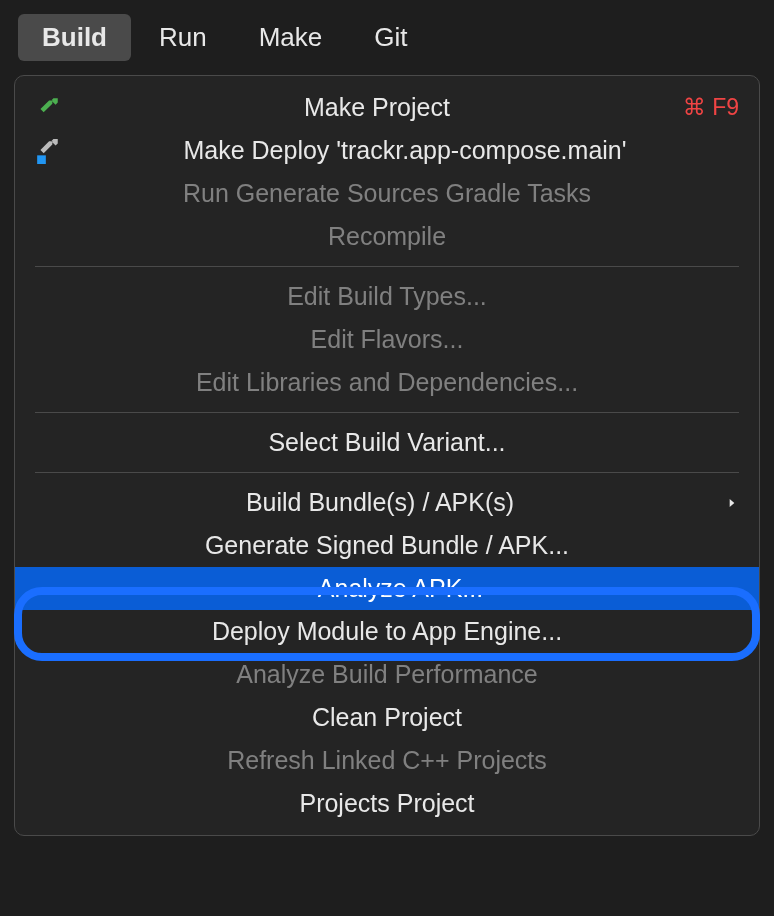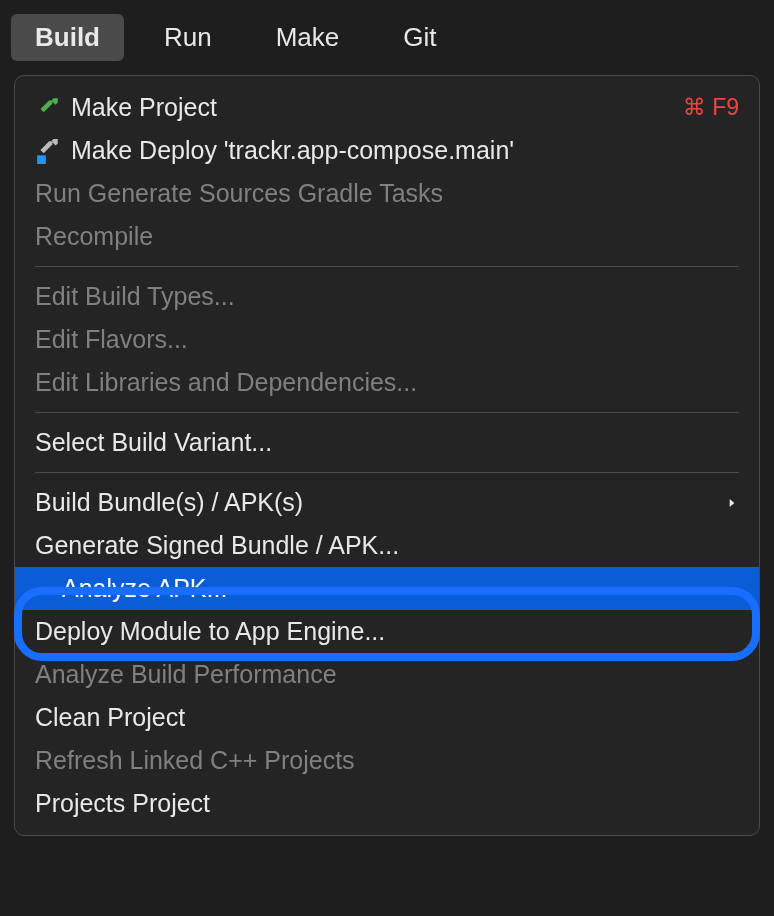--- a/index.html
+++ b/index.html
@@ -10,22 +10,22 @@
     body {
       background: #1e1e1e;
       font-family: -apple-system, BlinkMacSystemFont, "Segoe UI", sans-serif;
       width: 774px;
       height: 916px;
       overflow: hidden;
     }
     .menubar {
       display: flex;
       align-items: flex-start;
-      padding: 14px 11px;
-      gap: 16px;
+      padding: 14px 18px;
+      gap: 4px;
     }
     .menubar-item {
       color: #e8e8e8;
       font-size: 26px;
       padding: 8px 24px;
       cursor: pointer;
       border-radius: 6px;
     }
     .menubar-item.active {
       background: #4a4a4a;
@@ -103,21 +103,21 @@
 </head>
 <body>
 
 <div class="menubar">
   <div class="menubar-item active">Build</div>
   <div class="menubar-item">Run</div>
   <div class="menubar-item">Make</div>
   <div class="menubar-item">Git</div>
 </div>
 
-<div class="dropdown" style="position:relative;">
+<div class="dropdown" style="position:relative;text-align:center;">
 
   <div class="menu-item">
     <span class="menu-icon">
       <svg width="26" height="26" viewBox="0 0 24 24">
           <path fill="#4caf50" d="M13 5l-8 8 3 3 8-8V5h-3zm4-2h4v4l-2 2-4-4 2-2z"></path>
         </svg>
     </span>
     <span class="menu-label">Make Project</span>
     <span class="shortcut">⌘ F9</span>
   </div>

